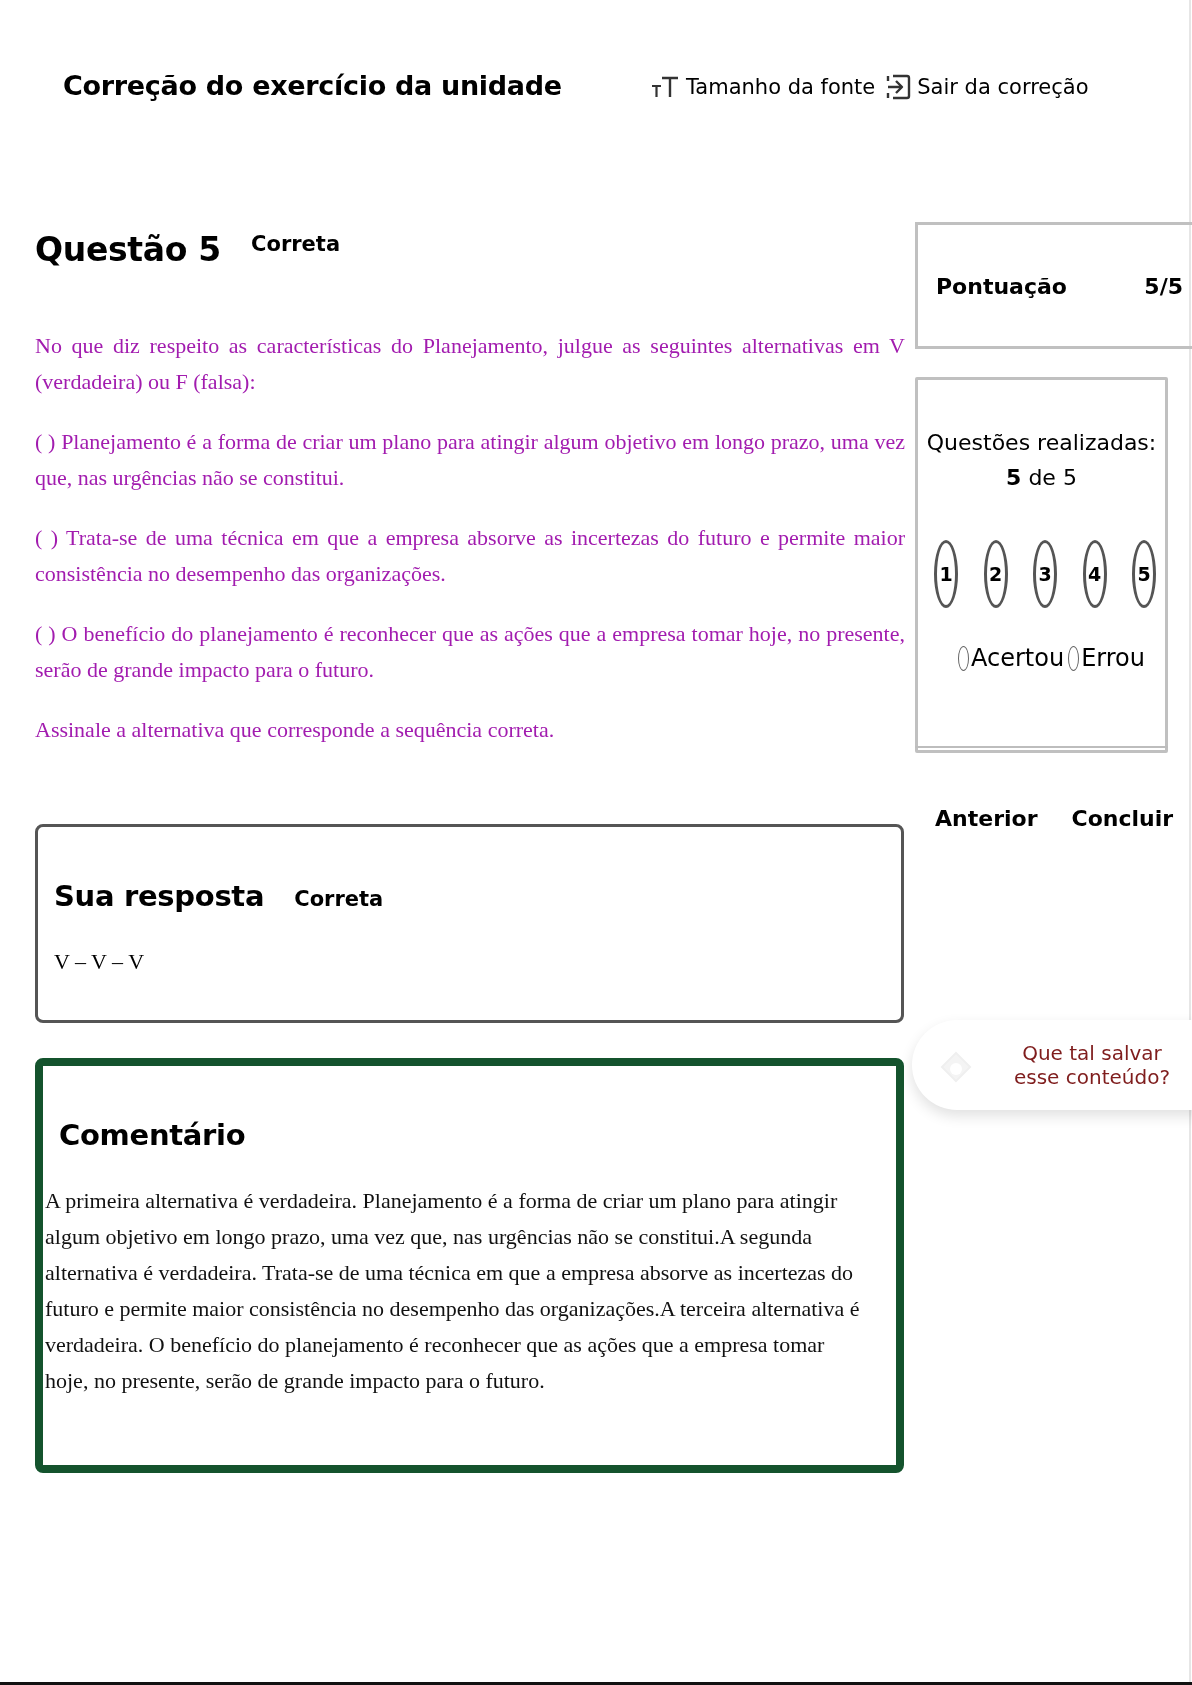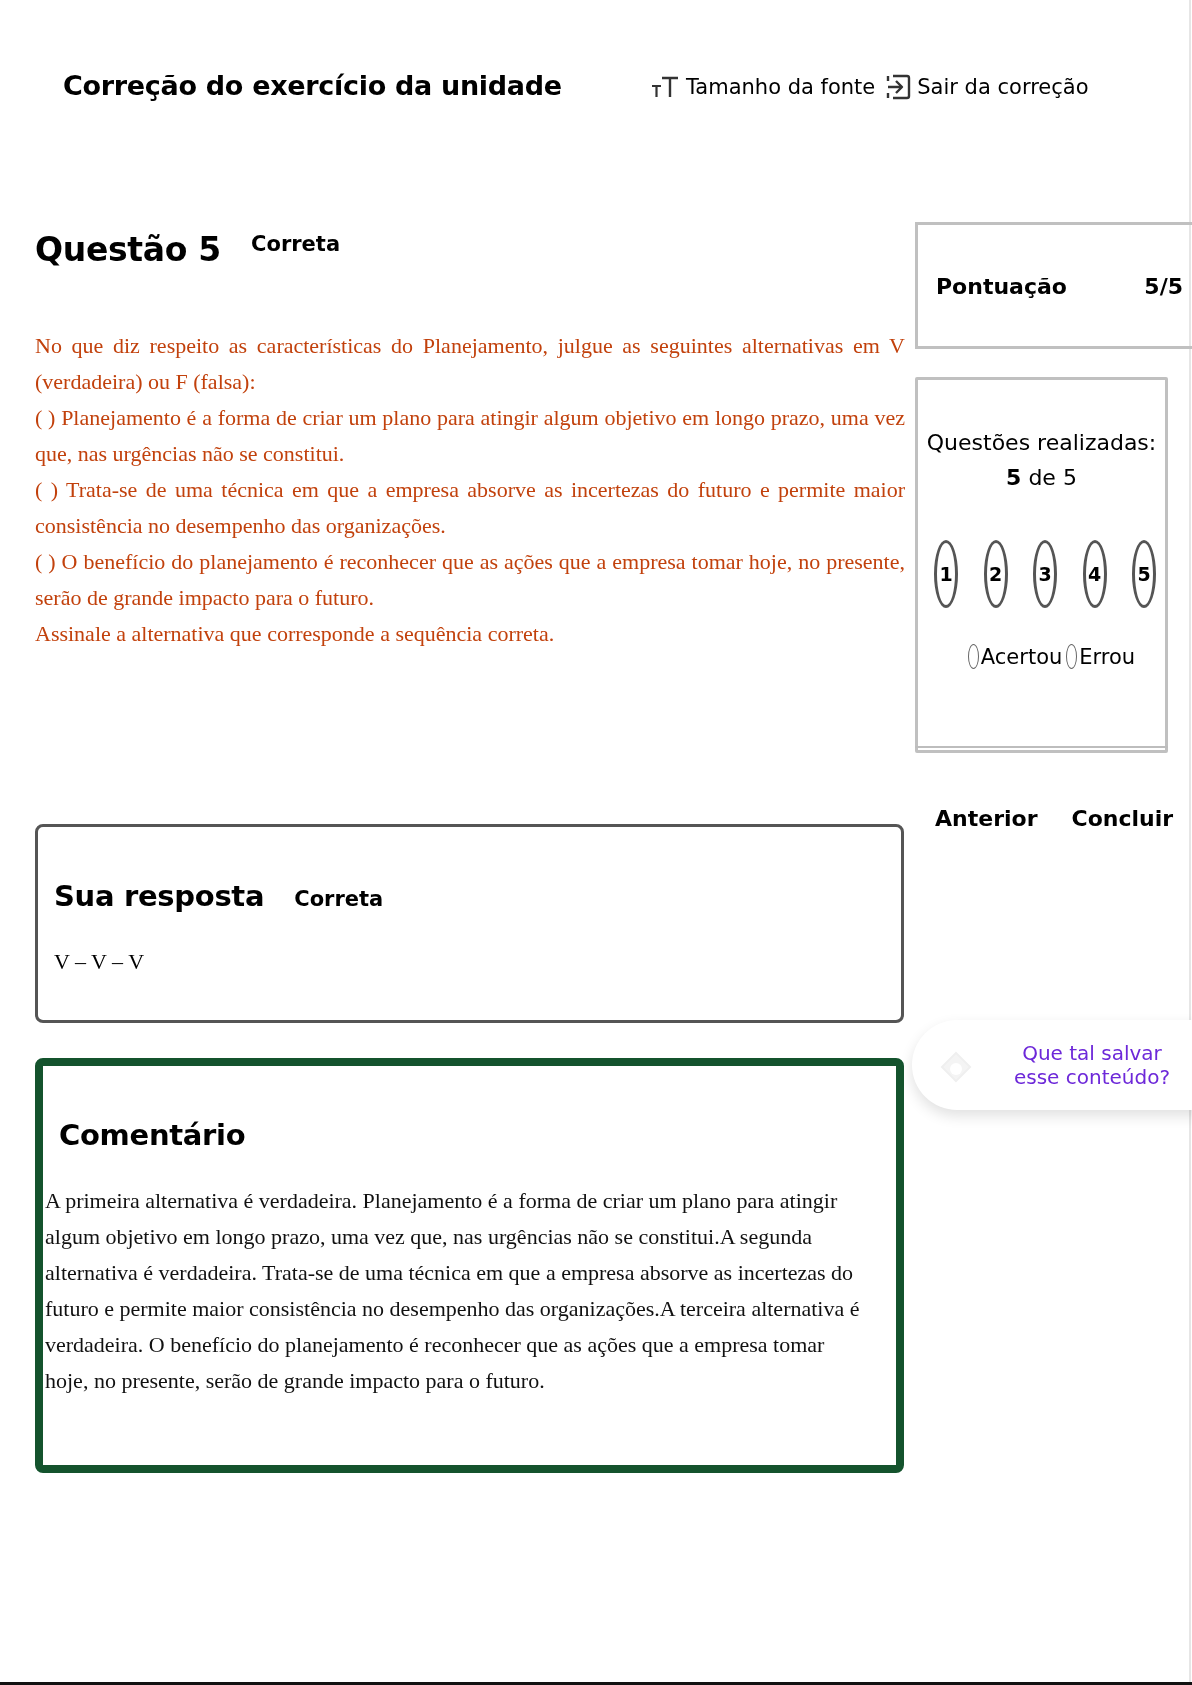--- a/index.html
+++ b/index.html
@@ -15,23 +15,23 @@
   .header-action { display: flex; align-items: center; cursor: pointer; }
   .header-action + .header-action { margin-left: 10px; }
   .icon-fontsize { width: 30px; height: 26px; margin-right: 6px; }
   .icon-exit { width: 26px; height: 28px; margin-right: 6px; }
 
   
   .question-header { position: absolute; left: 35px; top: 230px; display: flex; align-items: baseline; }
   .question-title { font-size: 33px; font-weight: bold; letter-spacing: -0.3px; }
   .question-status { font-size: 21px; font-weight: bold; margin-left: 30px; position: relative; top: -10px; }
 
-  .question-body { position: absolute; left: 35px; top: 328px; width: 870px; font-family: "Liberation Serif", serif; font-size: 22px; line-height: 36px; color: #c2410c; }
+  .question-body { position: absolute; left: 35px; top: 328px; width: 870px; font-family: "Liberation Serif", serif; font-size: 22px; line-height: 36px; color: #a21caf; }
   .question-body p { text-align: justify; }
-  .question-body p + p { }
+  .question-body p + p { margin-top: 24px; }
 
   
   .answer-box { position: absolute; left: 35px; top: 824px; width: 869px; height: 199px; border: 3px solid #555; border-radius: 8px; }
   .answer-header { position: absolute; left: 16px; top: 52px; display: flex; align-items: baseline; }
   .answer-title { font-size: 29px; font-weight: bold; letter-spacing: -0.3px; }
   .answer-status { font-size: 21px; font-weight: bold; margin-left: 30px; }
   .answer-value { position: absolute; left: 16px; top: 122px; font-family: "Liberation Serif", serif; font-size: 22px; }
 
   
   .comment-box { position: absolute; left: 35px; top: 1058px; width: 869px; height: 415px; border: 8px solid #14532d; border-radius: 8px; }
@@ -43,35 +43,35 @@
   .score-label { position: absolute; left: 18px; top: 49px; font-size: 22px; font-weight: bold; }
   .score-value { position: absolute; right: 15px; top: 49px; font-size: 22px; font-weight: bold; }
 
   
   .progress-panel { position: absolute; left: 915px; top: 377px; width: 253px; height: 376px; border: 3px solid #c0c0c0; border-radius: 2px; }
   .progress-title { position: absolute; left: 0; width: 100%; top: 50px; text-align: center; font-size: 22px; }
   .progress-count { position: absolute; left: 0; width: 100%; top: 85px; text-align: center; font-size: 22px; }
   .progress-count b { font-weight: bold; }
   .question-dots { position: absolute; left: 16px; top: 160px; width: 222px; display: flex; justify-content: space-between; }
   .question-dot { width: 24px; height: 68px; border: 3px solid #555; border-radius: 50%; display: flex; align-items: center; justify-content: center; font-size: 19px; font-weight: bold; cursor: pointer; background: #fff; }
-  .legend { position: absolute; left: 0; width: 100%; top: 264px; display: flex; justify-content: center; align-items: center; font-size: 21px; padding-left: 20px; }
+  .legend { position: absolute; left: 0; width: 100%; top: 264px; display: flex; justify-content: center; align-items: center; font-size: 24px; padding-left: 20px; }
   .legend-item { display: flex; align-items: center; }
   .legend-item + .legend-item { margin-left: 4px; }
   .legend-swatch { width: 11px; height: 25px; border: 1.5px solid #666; border-radius: 50%; margin-right: 2px; }
 
   .divider { position: absolute; left: 915px; top: 746px; width: 253px; height: 2px; background: #bdbdbd; }
 
   .nav-buttons { position: absolute; left: 935px; top: 806px; display: flex; font-size: 22px; font-weight: bold; }
   .nav-button { cursor: pointer; }
   .nav-button + .nav-button { margin-left: 34px; }
 
   
   .save-toast { position: absolute; left: 912px; top: 1020px; width: 300px; height: 90px; background: #fff; border-radius: 45px 0 0 45px; box-shadow: 0 6px 14px rgba(0,0,0,0.12); cursor: pointer; }
   .save-toast-icon { position: absolute; left: 26px; top: 30px; width: 36px; height: 36px; }
-  .save-toast-text { position: absolute; left: 80px; top: 21px; width: 200px; text-align: center; font-size: 20px; line-height: 24px; color: #6d28d9; }
+  .save-toast-text { position: absolute; left: 80px; top: 21px; width: 200px; text-align: center; font-size: 20px; line-height: 24px; color: #7f1d1d; }
 </style>
 </head>
 <body>
 
 <div class="right-edge-line"></div>
 
 <div class="page-title">Correção do exercício da unidade</div>
 
 <div class="header-actions">
   <div class="header-action">

